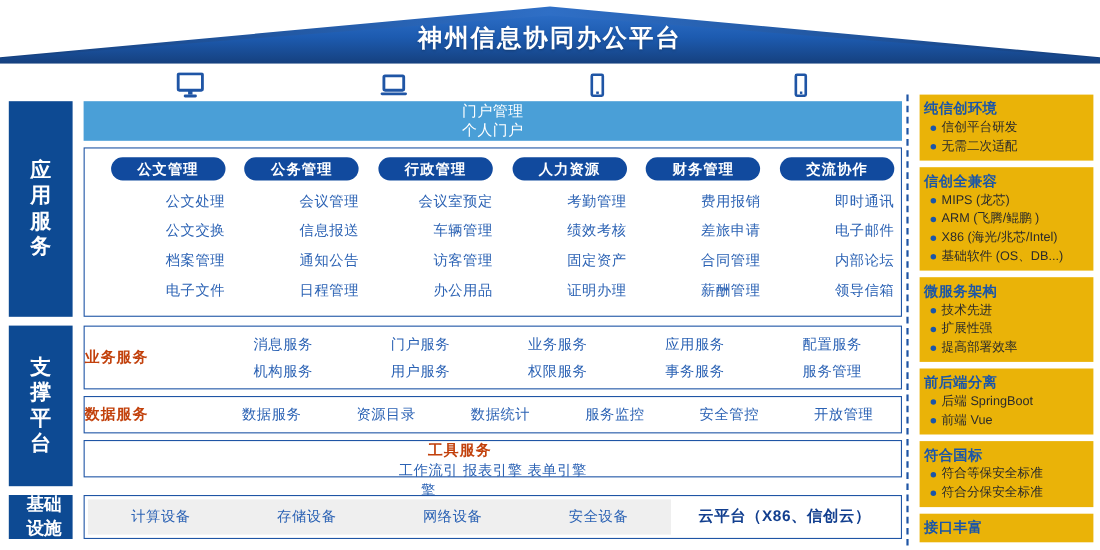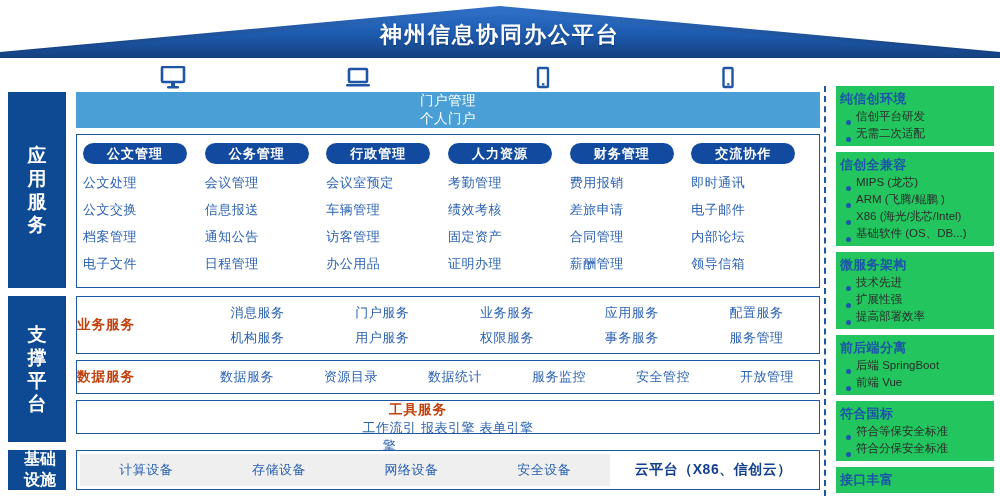--- a/index.html
+++ b/index.html
@@ -61,21 +61,21 @@
     flex: 1; text-align: center; color: #ffffff;
     font-size: 13.5px; letter-spacing: .5px;
   }
 
   
   .app-box {
     position: absolute; left: 76px; top: 134px; width: 744px; height: 154px;
     border: 1.5px solid #1f55a5; background: #ffffff;
     display: flex; padding: 8px 6px 4px 6px;
   }
-  .app-col { flex: 1; display: flex; flex-direction: column; align-items: flex-start; }
+  .app-col { flex: 1; display: flex; flex-direction: column; align-items: flex-end; }
   .app-pill {
     width: 104px; height: 21px; border-radius: 11px;
     background: #114a9e; color: #fff;
     font-size: 13px; font-weight: bold;
     display: flex; align-items: center; justify-content: center;
     letter-spacing: 1px; margin-bottom: 5px;
   }
   .app-item {
     font-size: 13px; color: #2b62b4; line-height: 27px;
     letter-spacing: .5px;
@@ -122,27 +122,27 @@
   .infra-cloud {
     flex: 1.55; text-align: center; font-size: 14px; font-weight: bold;
     color: #123f8f; letter-spacing: .5px;
   }
 
   
   .features {
     position: absolute; left: 836px; top: 86px; width: 158px; height: 410px;
     display: flex; flex-direction: column; gap: 6px;
   }
-  .feat-card { background: #22c55e; padding: 3px 4px 4px 4px; }
+  .feat-card { background: #eab308; padding: 3px 4px 4px 4px; }
   .feat-title {
     font-size: 13px; font-weight: bold; color: #1b56a8;
     letter-spacing: .3px; line-height: 19px;
   }
   .feat-li {
-    display: flex; align-items: flex-end; gap: 5px;
+    display: flex; align-items: flex-start; gap: 5px;
     font-size: 11.5px; color: #2b2b2b; line-height: 17px;
     padding-left: 6px;
   }
   .feat-dot {
     flex: none; width: 5px; height: 5px; border-radius: 50%;
     background: #1b56a8; margin-top: 6px;
   }
 </style>
 </head>
 <body>

